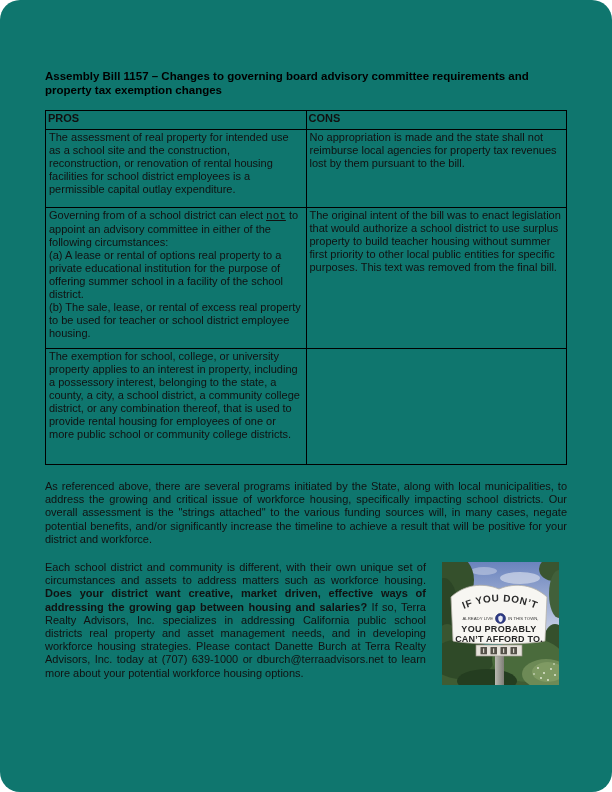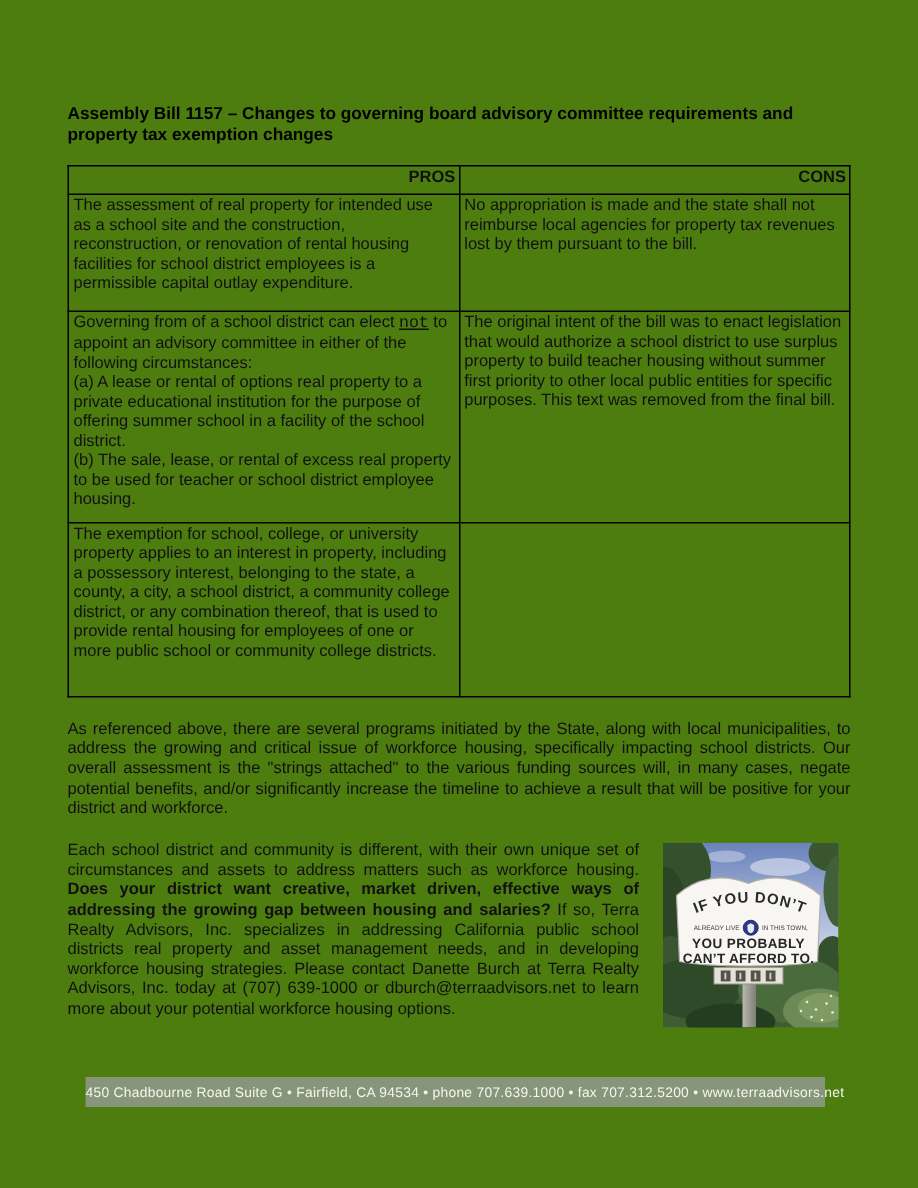--- a/index.html
+++ b/index.html
@@ -1,32 +1,32 @@
 <!DOCTYPE html>
 <html><head>
 <meta charset="utf-8">
 <style>
   html,body { margin:0; padding:0; background:#ffffff; }
   .page {
-    position:relative; width:612px; height:792px; background:#4d7c0f;
-    font-family:"Liberation Sans", sans-serif; color:#111; overflow:hidden;
+    position:relative; width:612px; height:792px; background:#0f766e;
+    font-family:"Liberation Sans", sans-serif; color:#111; overflow:hidden;border-radius:20px;
   }
   .content { position:absolute; left:45px; top:70px; width:522px; }
 
   .title {
     font-size:11.5px; font-weight:bold; line-height:13.5px;
     margin:0 0 13px 0; max-width:508px; color:#000;
   }
 
   table.pros-cons {
     border-collapse:collapse; width:522px; table-layout:fixed;
     font-size:11px; line-height:13px;
   }
   table.pros-cons th, table.pros-cons td { border:1px solid #000; vertical-align:top; }
-  table.pros-cons th { font-weight:bold; text-align:right; height:16px; padding:1px 2px; font-size:11px; }
+  table.pros-cons th { font-weight:bold; text-align:left; height:16px; padding:1px 2px; font-size:11px; }
   table.pros-cons td { padding:1px 4px 2px 3px; }
   tr.r1 td { height:74px; }
   tr.r2 td { height:137px; }
   tr.r3 td { height:112px; }
   .u { text-decoration:underline;font-family:Liberation Mono, monospace; }
 
   .para {
     font-size:11px; line-height:13.2px; text-align:justify; margin:0; color:#111;
   }
   .para-1 { margin:15px 0 15px 0; }
@@ -155,16 +155,13 @@
             <rect x="61" y="86.5" width="1.2" height="4.4" fill="#d8d5cb"></rect>
             <rect x="71" y="86.5" width="1.2" height="4.4" fill="#d8d5cb"></rect>
           </g>
         </svg>
       </span>
       <div class="para"><span>Each school district and community is different, with their own unique set of circumstances and assets to address matters such as workforce housing.  </span><b>Does your district want creative, market driven, effective ways of addressing the growing gap between housing and salaries?</b><span>  If so, Terra Realty Advisors, Inc. specializes in addressing California public school districts real property and asset management needs, and in developing workforce housing strategies. Please contact Danette Burch at Terra Realty Advisors, Inc. today at (707) 639-1000 or dburch@terraadvisors.net to learn more about your potential workforce housing options.</span></div>
     </div>
 
   </div>
 
-  <div class="footer-bar" style="background: rgb(135, 150, 122);">
-    <span>450 Chadbourne Road Suite G • Fairfield, CA 94534 • phone 707.639.1000 • fax 707.312.5200 • www.terraadvisors.net</span>
-  </div>
 </div>
 
 </body></html>

